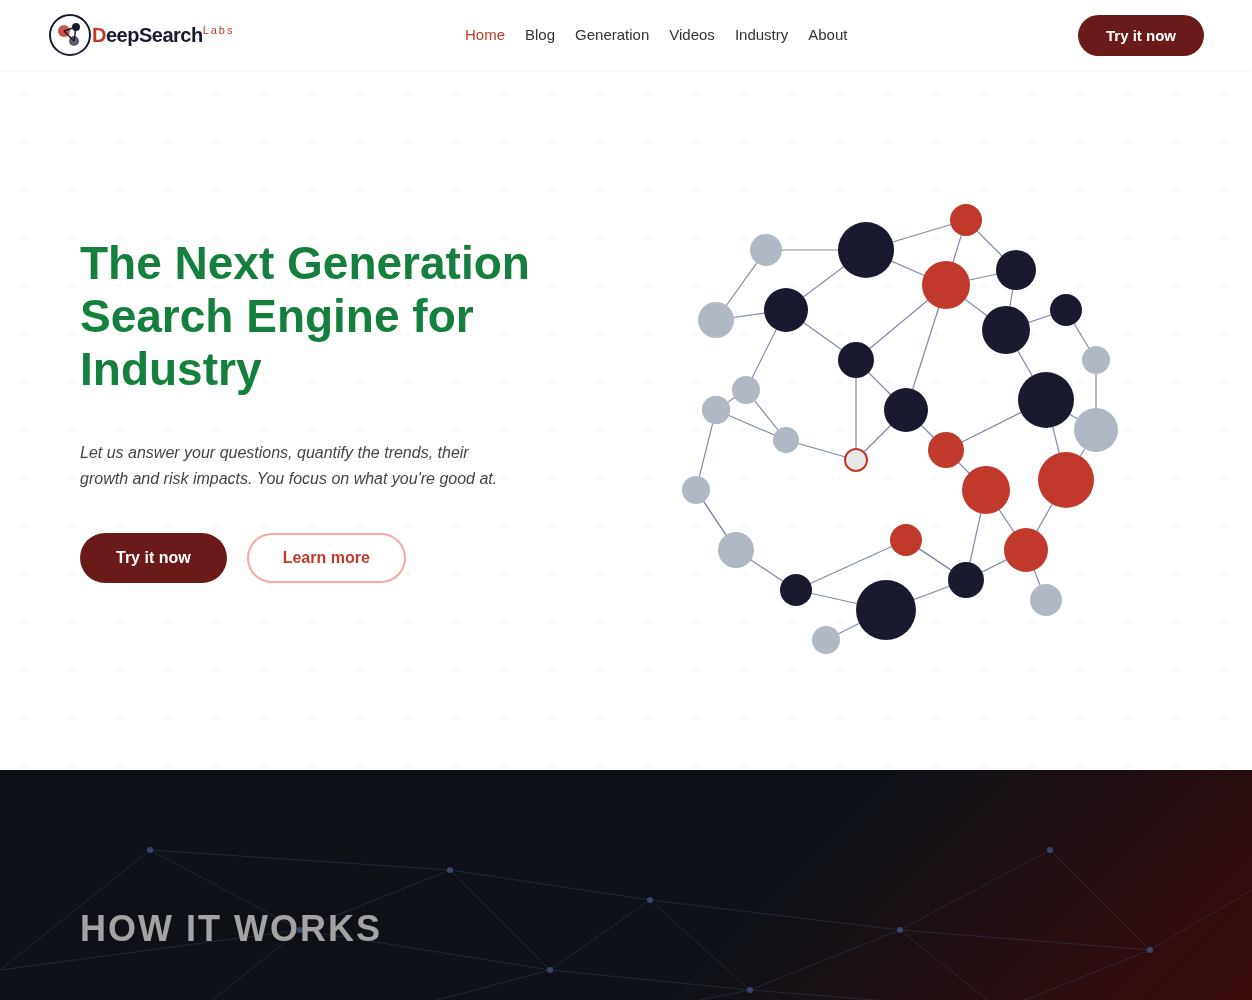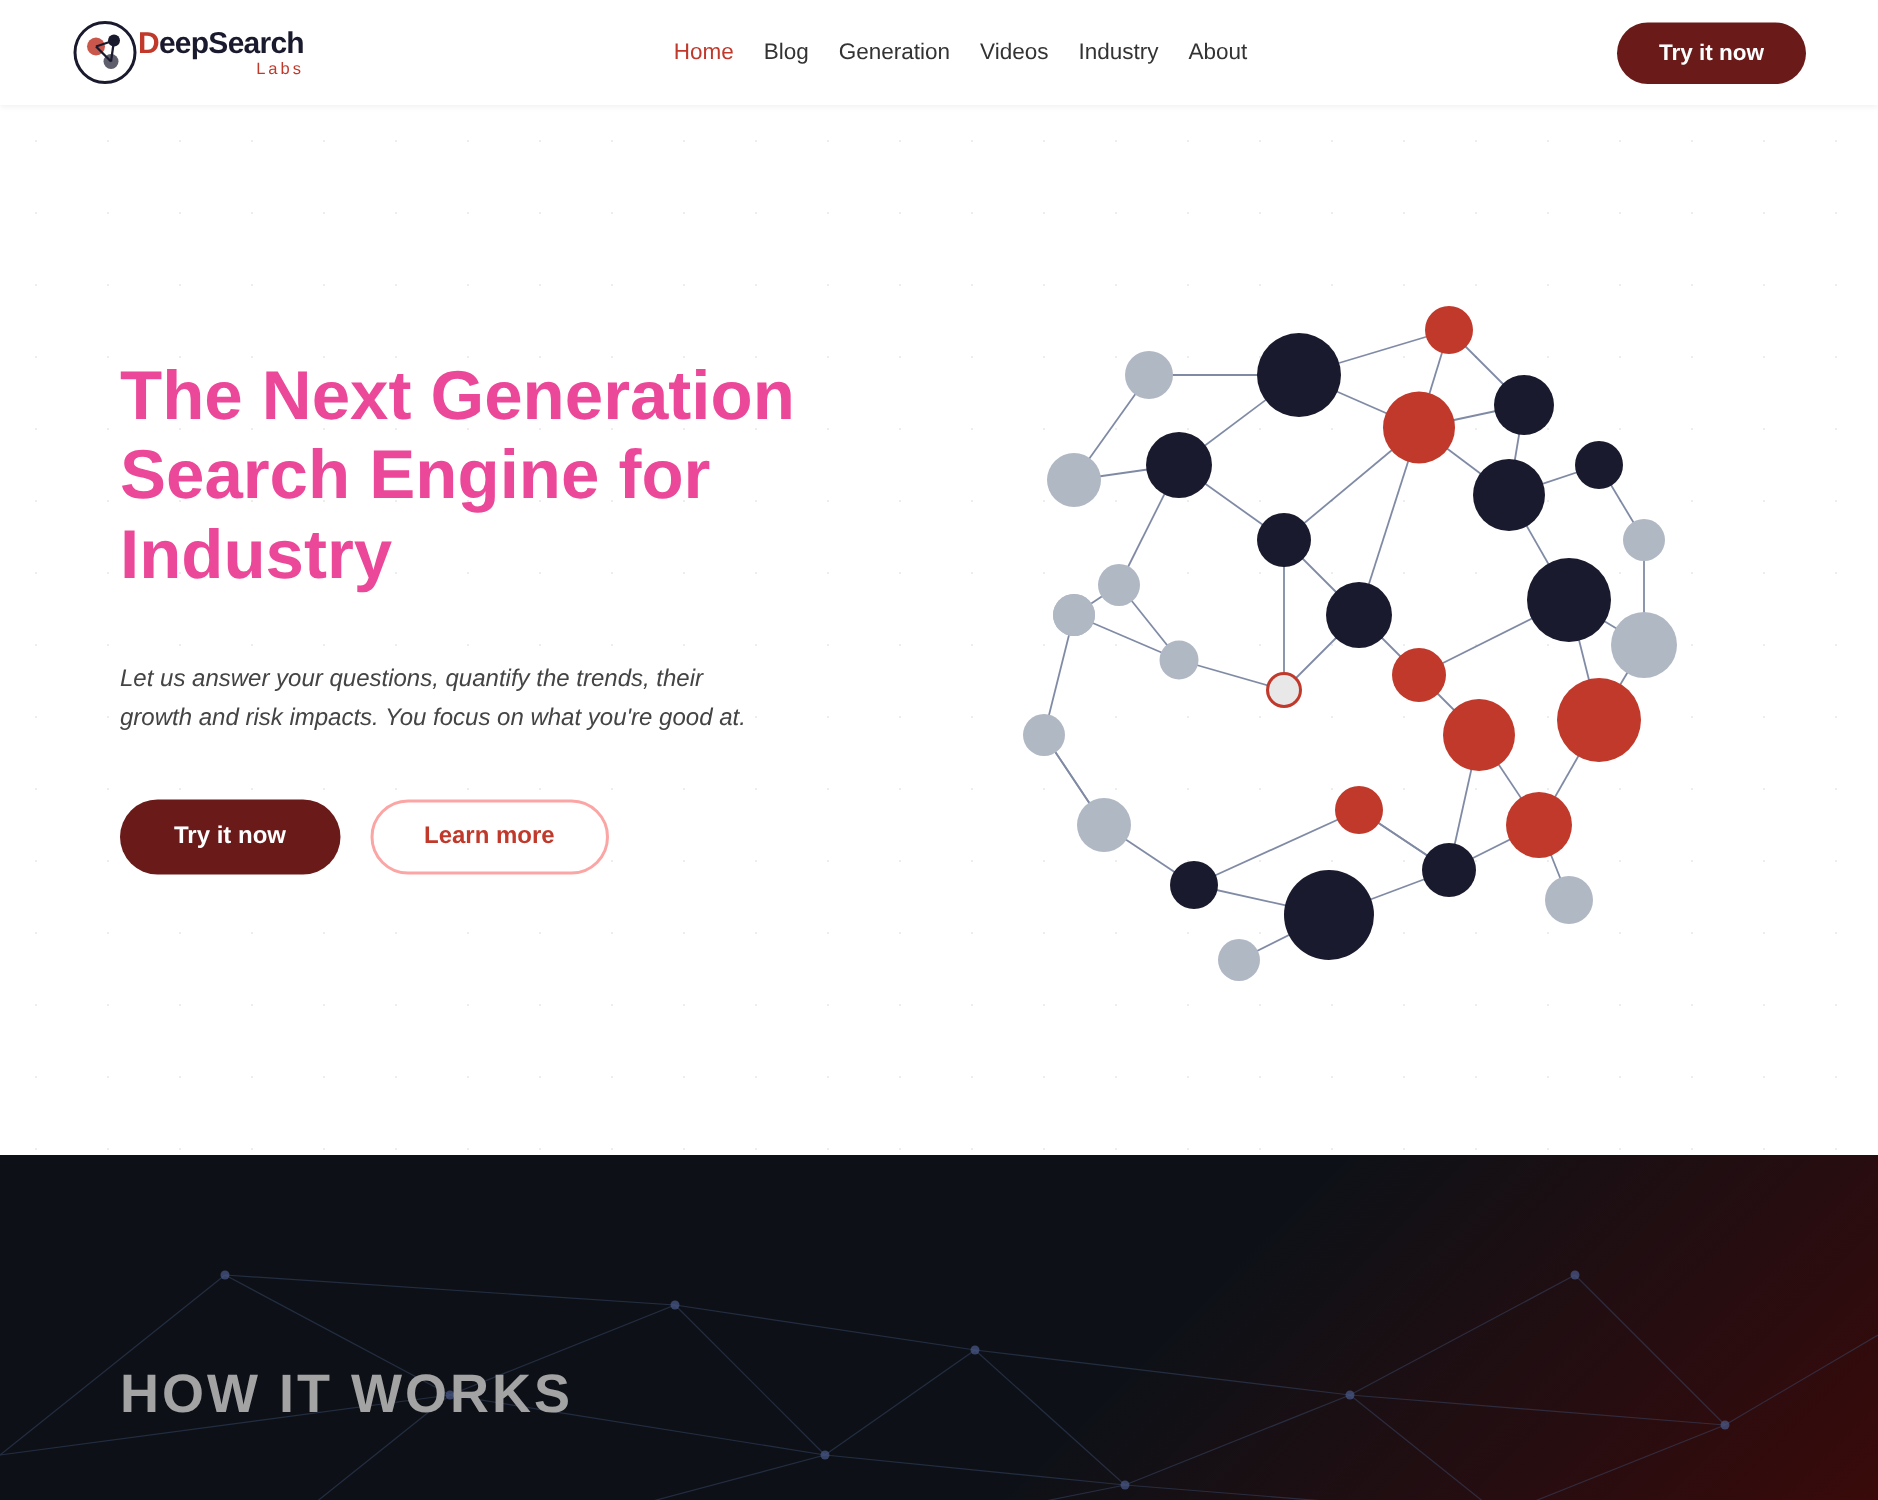--- a/index.html
+++ b/index.html
@@ -21,21 +21,20 @@
       display: flex;
       align-items: center;
       gap: 0;
     }
     .logo-icon {
       width: 44px;
       height: 44px;
     }
     .logo-text {
       display: flex;
-      flex-direction: column;
       line-height: 1.1;
     }
     .logo-main {
       font-size: 20px;
       font-weight: 700;
       color: #1a1a2e;
       letter-spacing: -0.5px;
     }
     .logo-main span { color: #c0392b; }
     .logo-sub {
@@ -95,21 +94,21 @@
     }
 
     .hero-left {
       flex: 0 0 480px;
       position: relative;
       z-index: 2;
     }
     .hero-title {
       font-size: 46px;
       font-weight: 800;
-      color: #ec4899;
+      color: #15803d;
       line-height: 1.15;
       margin-bottom: 44px;
     }
     .hero-desc {
       font-size: 16px;
       color: #444;
       line-height: 1.65;
       margin-bottom: 40px;
       max-width: 420px;
       font-style: italic;

